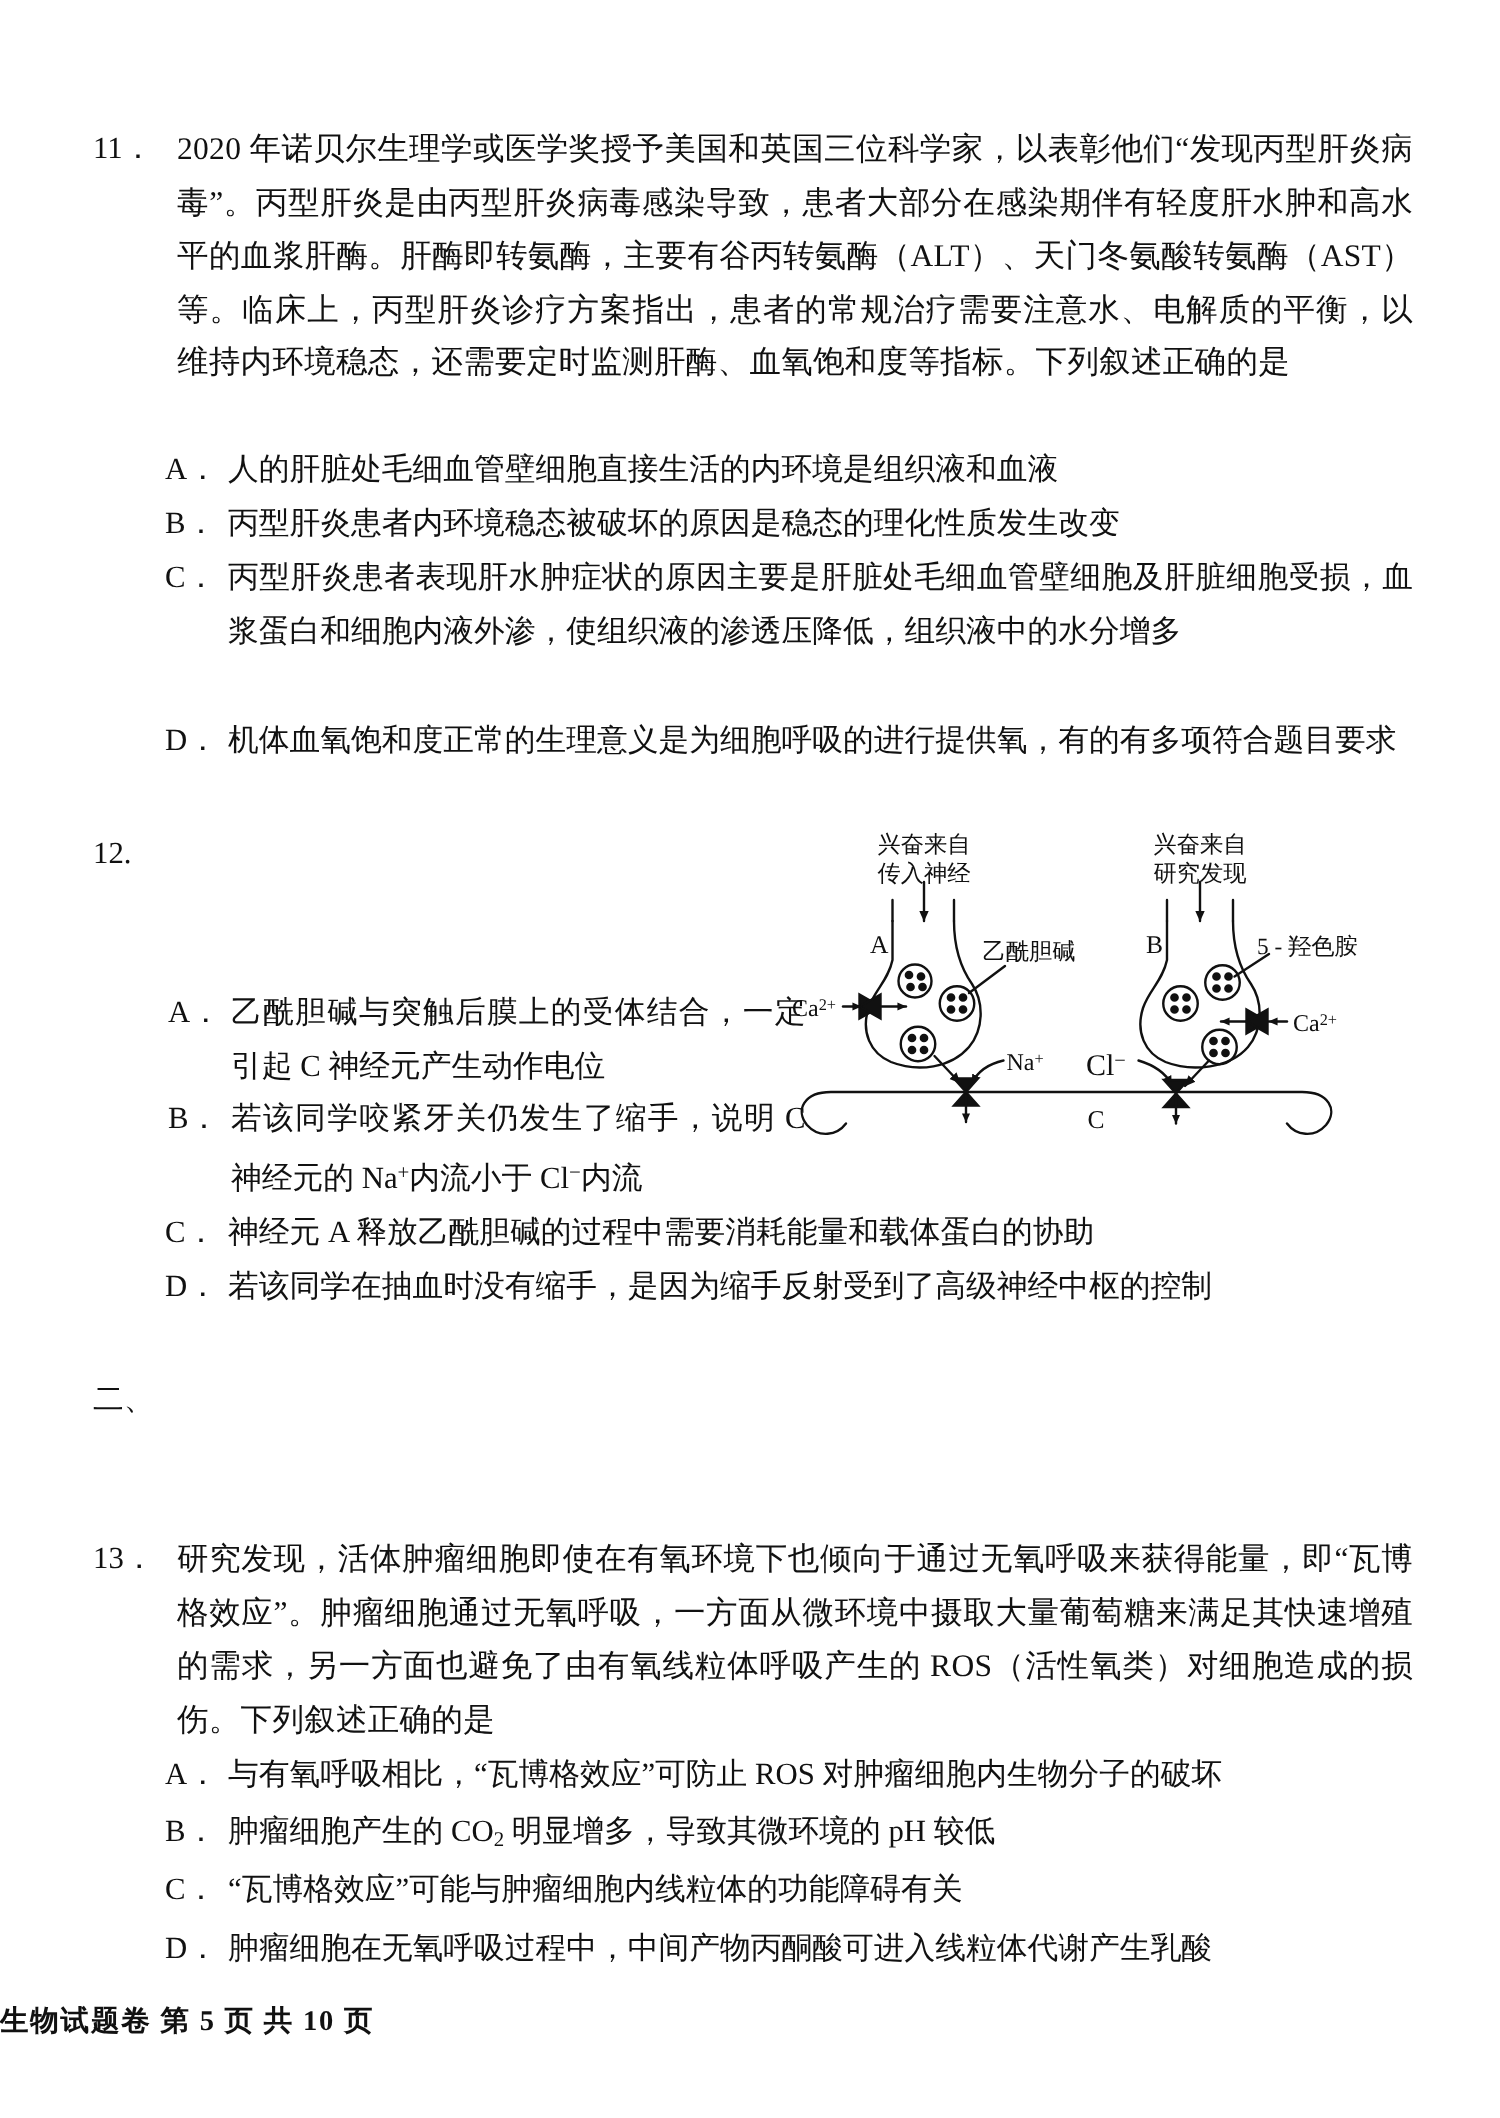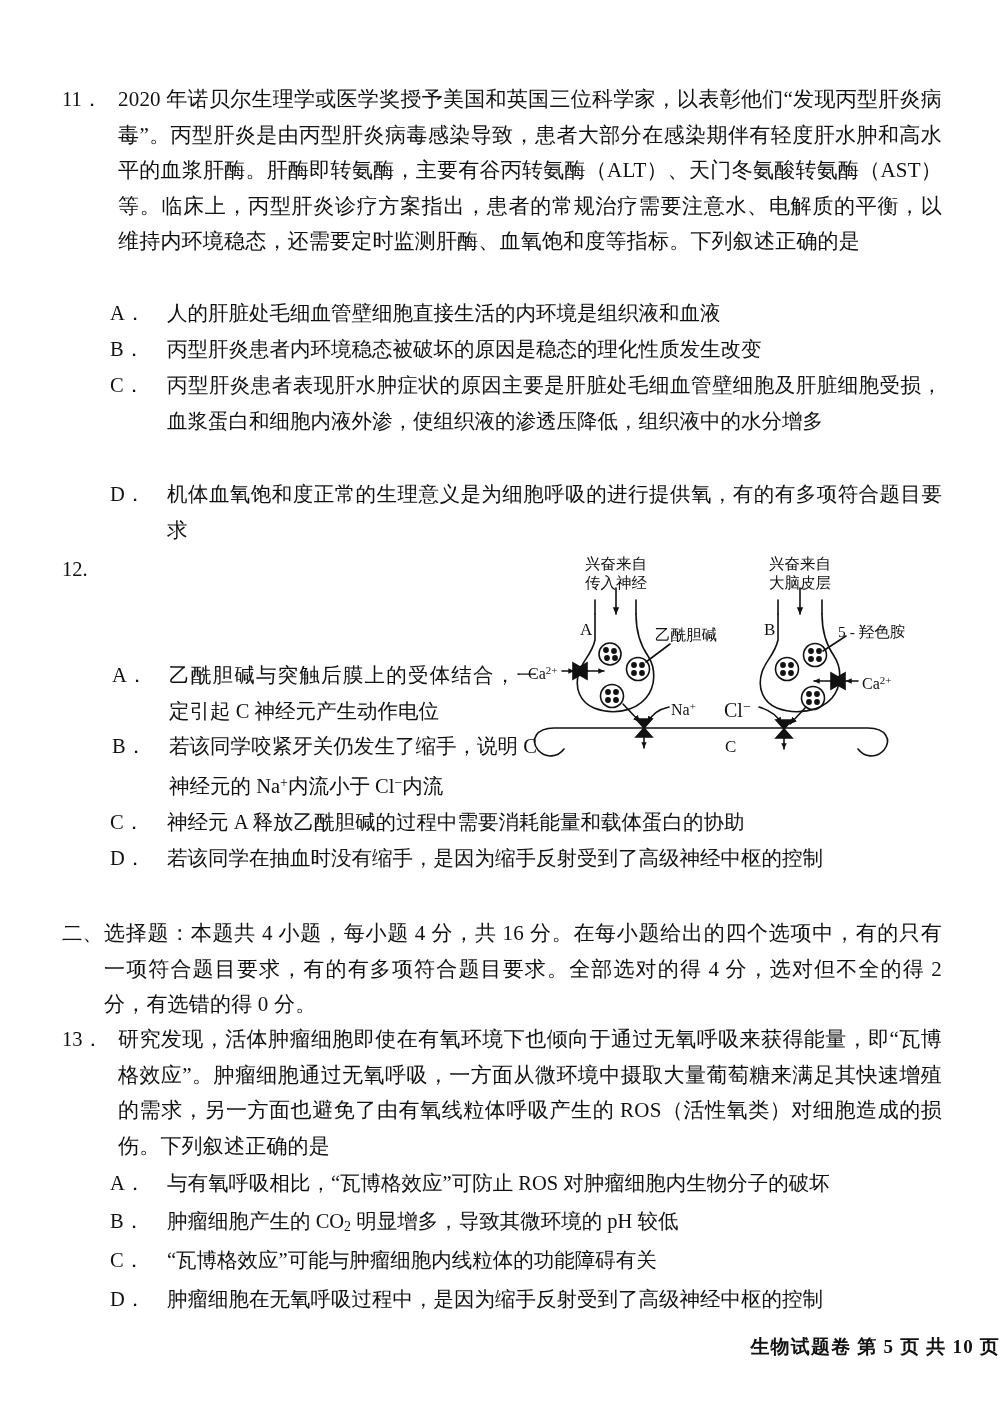--- a/index.html
+++ b/index.html
@@ -38,32 +38,32 @@
     text-align:justify;
     text-justify:inter-ideograph;
   }
   .opt .lab{
     position:absolute;
     left:0;top:0;
     width:34px;
   }
   .opt .body{
     display:block;
-    margin-left:57px;
+    margin-left:42px;
   }
   sub{font-size:0.68em;vertical-align:-0.25em;}
   sup{font-size:0.68em;vertical-align:0.42em;}
   .en{font-family:"Liberation Serif",serif;}
 
   
   .footer{
     position:absolute;
     left:0;
     width:1000px;
-    text-align:right;
+    text-align:left;
     font-size:19px;
     letter-spacing:1.2px;
     font-weight:600;
   }
 
   
   .diagram{
     position:absolute;
     left:528px;top:552px;
     width:420px;height:232px;
@@ -237,21 +237,21 @@
         <path d="M256,176 L340,176 C358,176 364,188 356,198 C348,207 336,205 330,197"></path>
       </g>
     </svg>
 
     <div class="dlabel" style="left:48px;top:2px;text-align:center;width:80px;">
       <span>兴奋来自</span><br>
       <span>传入神经</span>
     </div>
     <div class="dlabel" style="left:232px;top:2px;text-align:center;width:80px;">
       <span>兴奋来自</span><br>
-      <span>大脑皮层</span>
+      <span>研究发现</span>
     </div>
 
     <div class="dlabel en" style="left:52px;top:68px;font-size:17px;">A</div>
     <div class="dlabel en" style="left:236px;top:68px;font-size:17px;">B</div>
     <div class="dlabel en" style="left:197px;top:185px;font-size:17px;">C</div>
 
     <div class="dlabel" style="left:127px;top:73px;">乙酰胆碱</div>
     <div class="dlabel" style="left:310px;top:70px;">5 - 羟色胺</div>
 
     <div class="dlabel en" style="left:0px;top:109px;font-size:16px;">
@@ -262,37 +262,36 @@
     </div>
     <div class="dlabel en" style="left:143px;top:145px;font-size:16px;">
       <span>Na</span><sup>+</sup>
     </div>
     <div class="dlabel en" style="left:196px;top:145px;font-size:20px;">
       <span>Cl</span><sup>−</sup>
     </div>
   </div>
 
   <div class="num" style="left:62px;top:916px;width:46px;">二、</div>
-  <div class="qblock" style="left:104px;top:916px;width:838px;">选择题：本题共 4 小题，每小题 4 分，共 16 分。在每小题给出的四个选项中，有的只有一项符合题目要求，有的有多项符合题目要求。全部选对的得 4 分，选对但不全的得 2 分，有选错的得 0 分。</div>
 
   <div class="num" style="left:62px;top:1022px;width:58px;">13．</div>
   <div class="qblock" style="left:118px;top:1022px;width:824px;">研究发现，活体肿瘤细胞即使在有氧环境下也倾向于通过无氧呼吸来获得能量，即“瓦博格效应”。肿瘤细胞通过无氧呼吸，一方面从微环境中摄取大量葡萄糖来满足其快速增殖的需求，另一方面也避免了由有氧线粒体呼吸产生的 ROS（活性氧类）对细胞造成的损伤。下列叙述正确的是</div>
 
   <div class="opt" style="left:110px;top:1166px;width:845px;">
     <span class="lab">A．</span>
     <span class="body">与有氧呼吸相比，“瓦博格效应”可防止 ROS 对肿瘤细胞内生物分子的破坏</span>
   </div>
   <div class="opt" style="left:110px;top:1204px;width:845px;">
     <span class="lab">B．</span>
     <span class="body">肿瘤细胞产生的 CO<sub>2</sub> 明显增多，导致其微环境的 pH 较低</span>
   </div>
   <div class="opt" style="left:110px;top:1243px;width:845px;">
     <span class="lab">C．</span>
     <span class="body">“瓦博格效应”可能与肿瘤细胞内线粒体的功能障碍有关</span>
   </div>
   <div class="opt" style="left:110px;top:1282px;width:845px;">
     <span class="lab">D．</span>
-    <span class="body">肿瘤细胞在无氧呼吸过程中，是因为缩手反射受到了高级神经中枢的控制</span>
+    <span class="body">肿瘤细胞在无氧呼吸过程中，中间产物丙酮酸可进入线粒体代谢产生乳酸</span>
   </div>
 
   <div class="footer" style="top:1334px;">生物试题卷 第 5 页 共 10 页</div>
 
 </div>
 
 </body></html>

